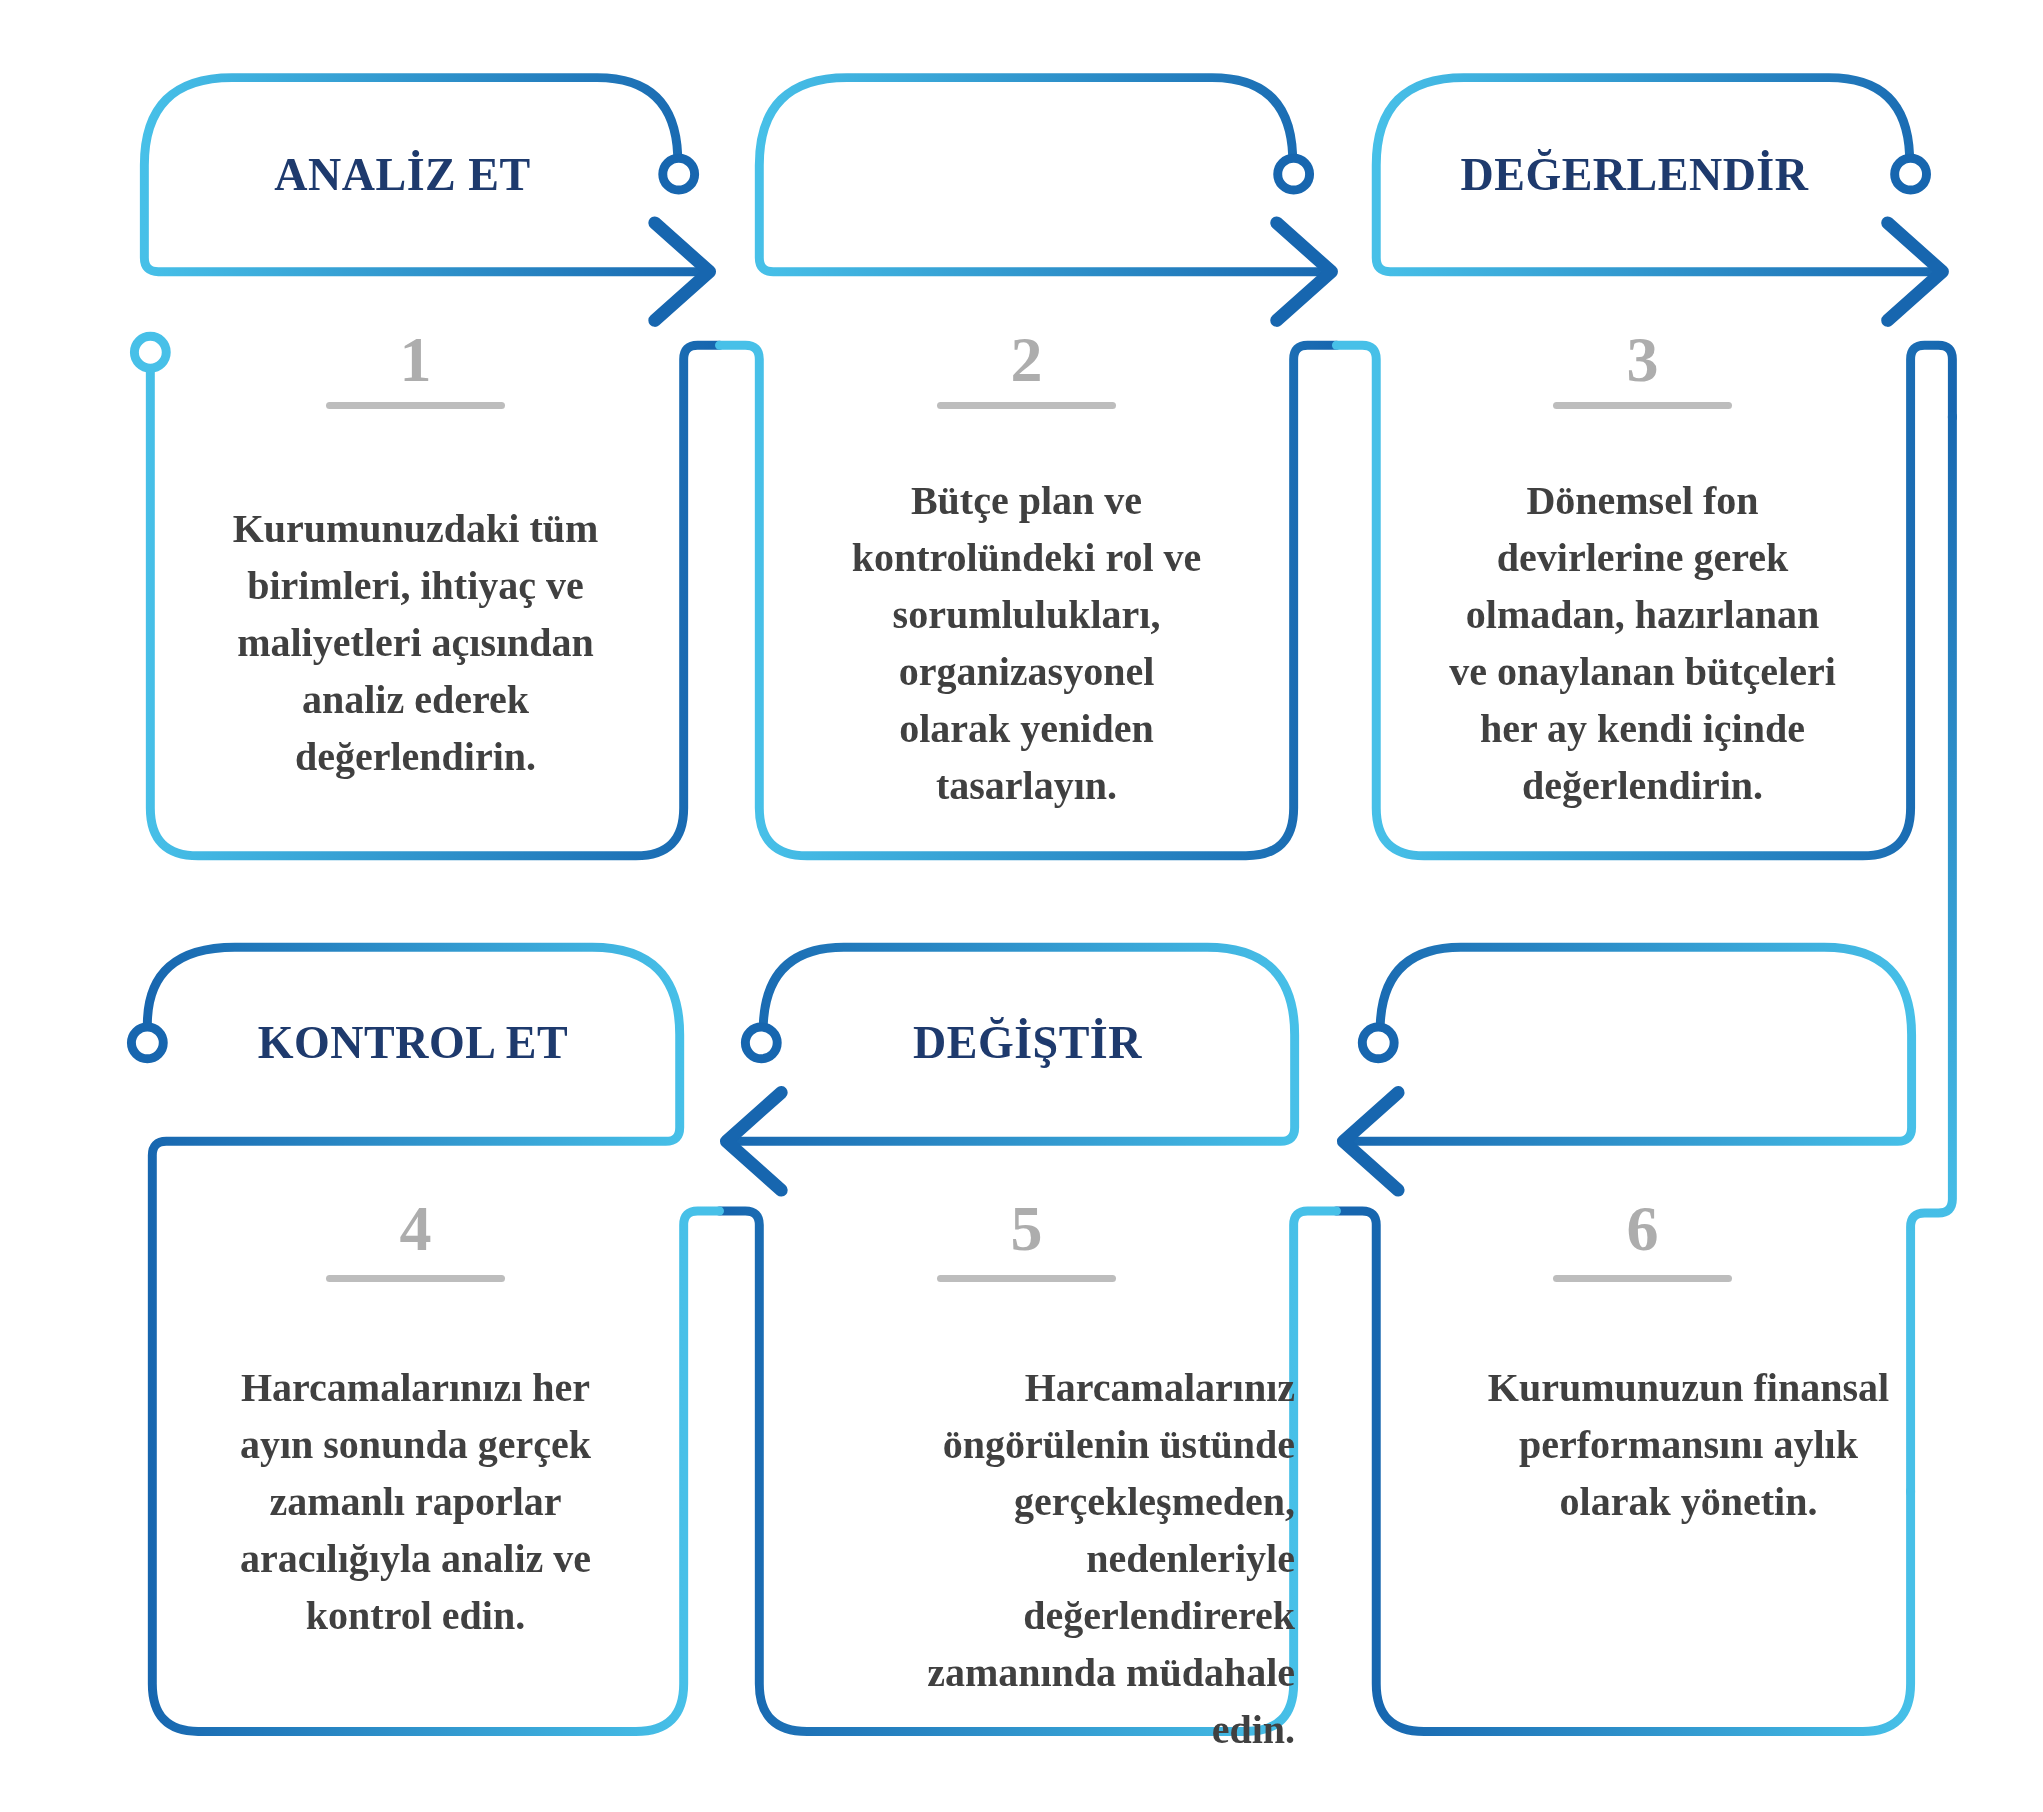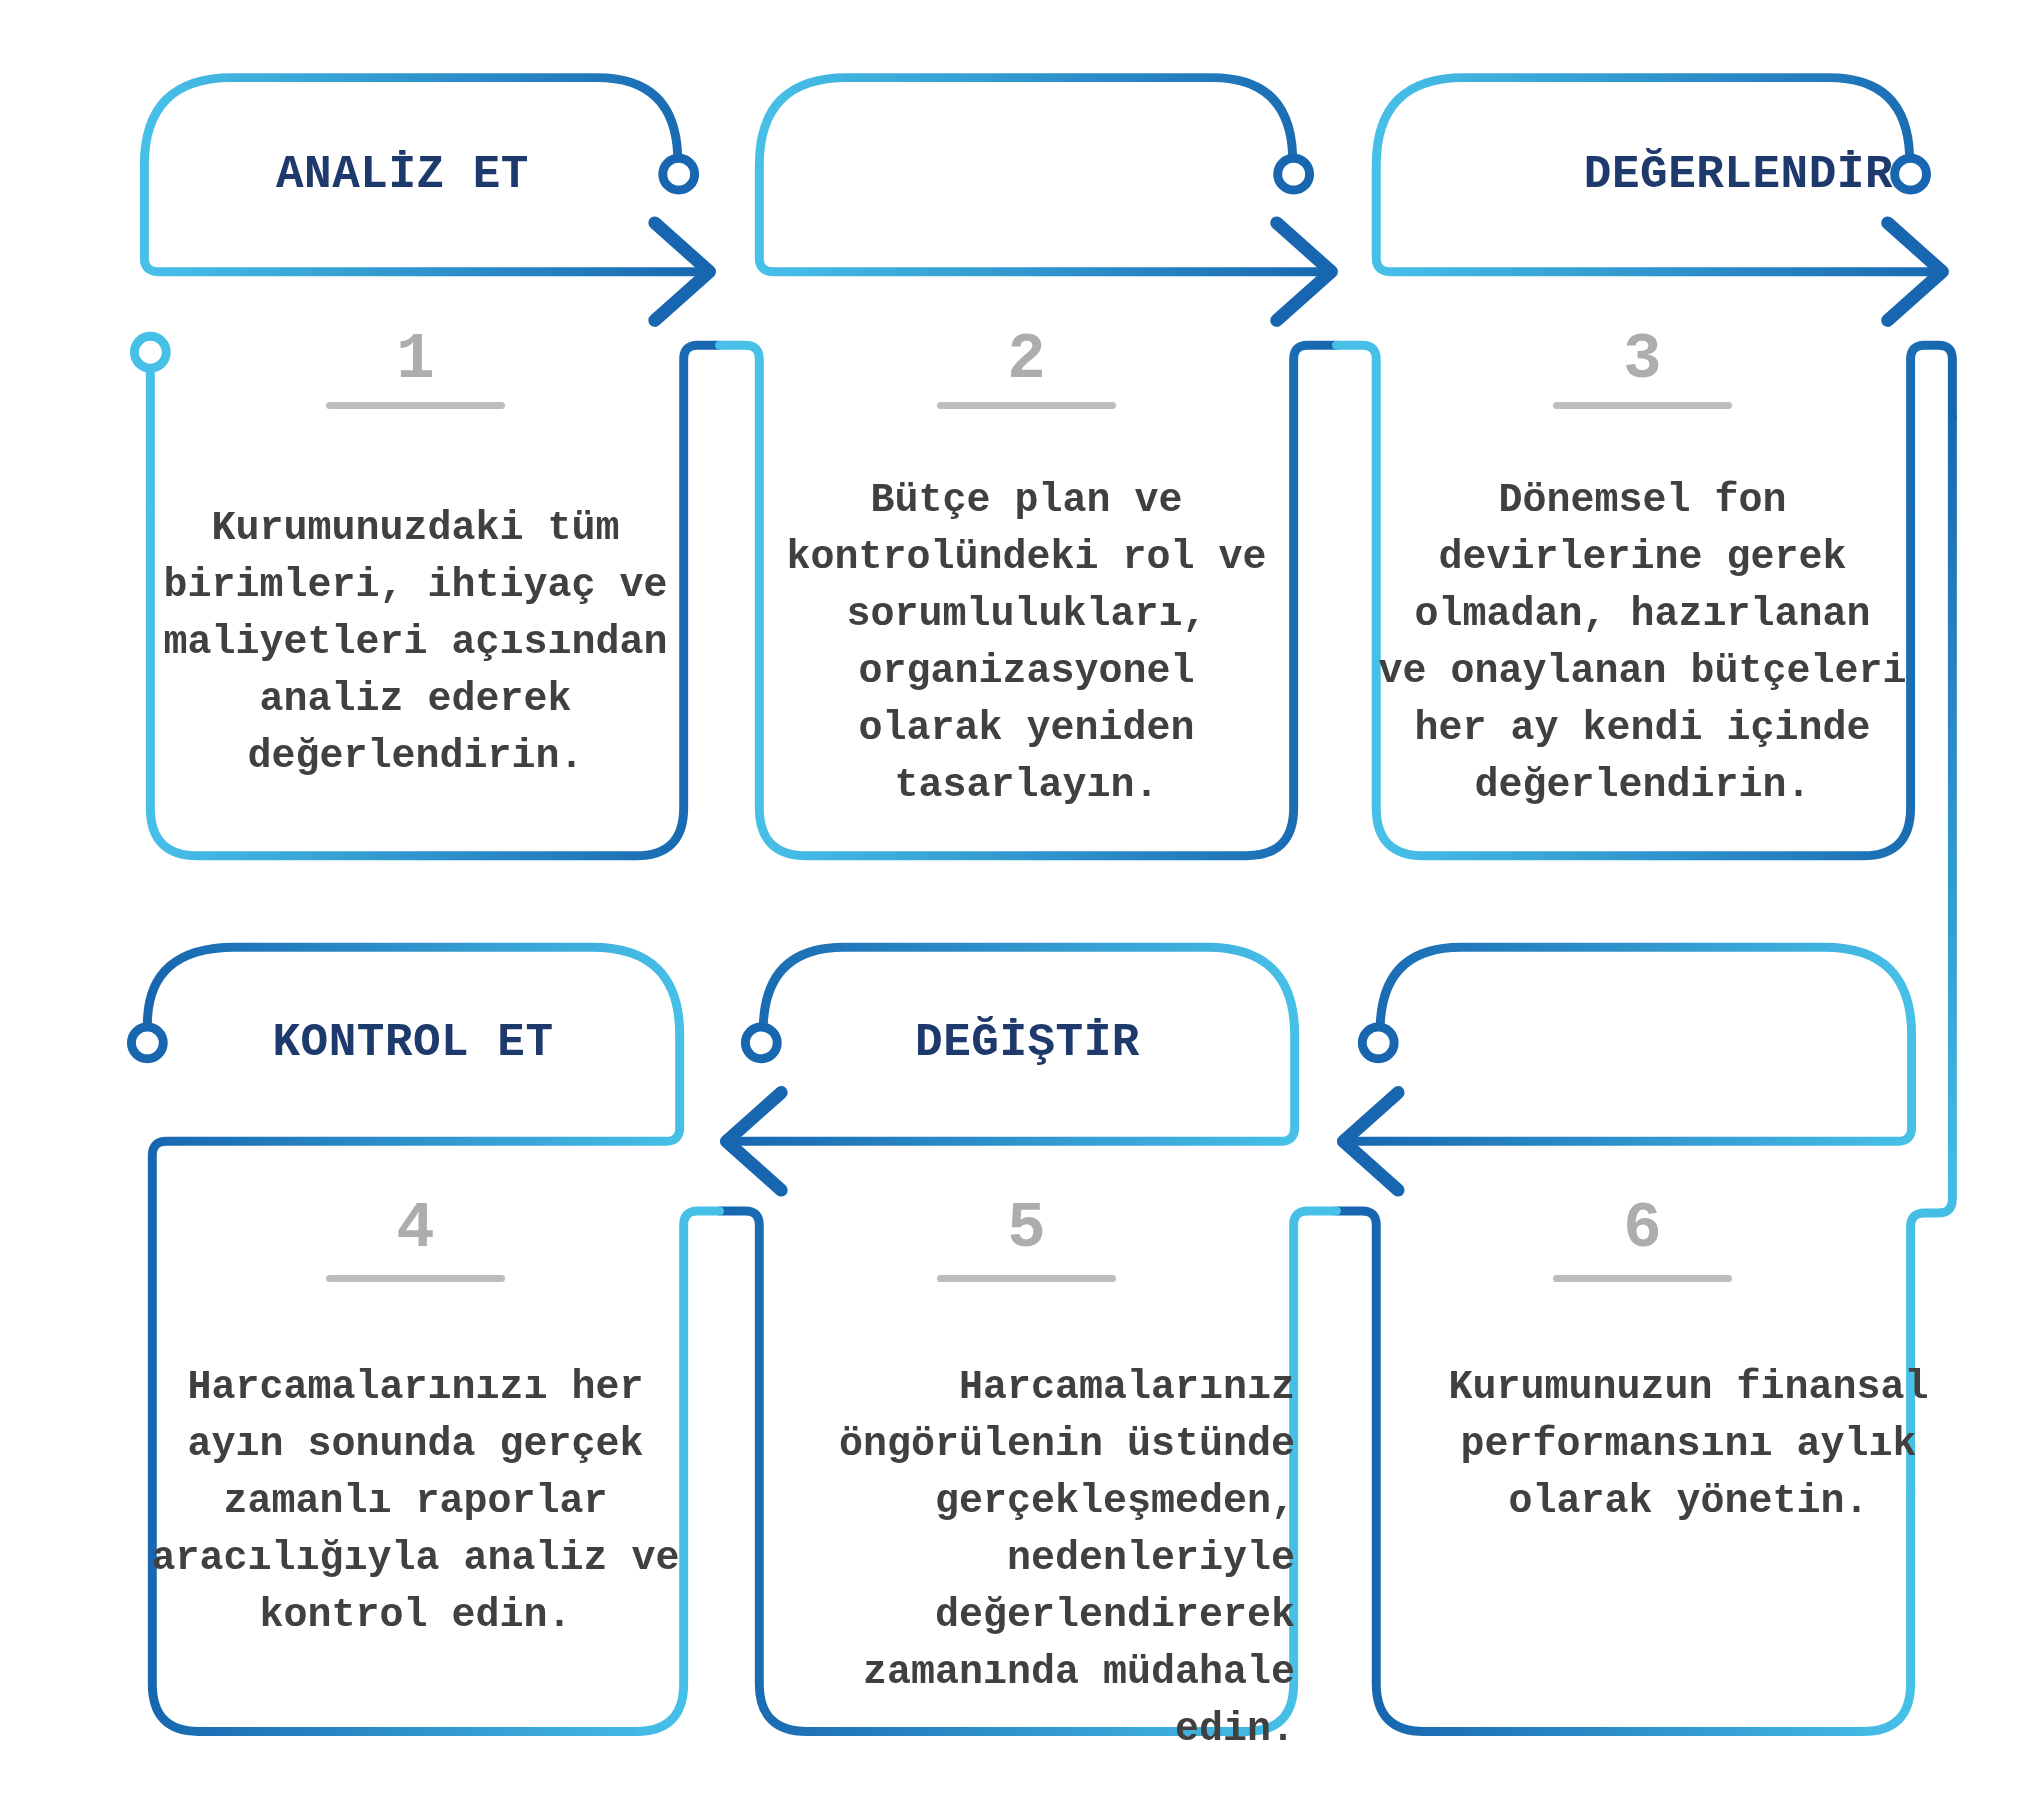--- a/index.html
+++ b/index.html
@@ -1,18 +1,18 @@
 <!DOCTYPE html>
 <html><head>
 <meta charset="utf-8">
 <style>
   html,body{margin:0;padding:0;background:#ffffff;}
   .canvas{
     position:relative;width:1964px;height:1813px;background:#ffffff;overflow:hidden;
-    font-family:Liberation Mono, monospace;
+    font-family:Liberation Serif, serif;
   }
   .flow-svg{position:absolute;left:0;top:0;}
   .title{
     position:absolute;font-weight:700;font-size:46px;line-height:62px;
     color:#1E3A6D;text-align:center;white-space:pre-line;letter-spacing:0.5px;
   }
   .num{
     position:absolute;font-weight:700;font-size:64px;line-height:64px;
     color:#ADADAD;text-align:center;
   }
@@ -87,21 +87,21 @@
     <circle cx="682" cy="175" r="16" fill="#ffffff" stroke="#1766AF" stroke-width="9"></circle>
     <circle cx="1300" cy="175" r="16" fill="#ffffff" stroke="#1766AF" stroke-width="9"></circle>
     <circle cx="1920" cy="175" r="16" fill="#ffffff" stroke="#1766AF" stroke-width="9"></circle>
     <circle cx="151" cy="354" r="16" fill="#ffffff" stroke="#47C0E8" stroke-width="9"></circle>
     <circle cx="148" cy="1048" r="16" fill="#ffffff" stroke="#1766AF" stroke-width="9"></circle>
     <circle cx="765" cy="1048" r="16" fill="#ffffff" stroke="#1766AF" stroke-width="9"></circle>
     <circle cx="1385" cy="1048" r="16" fill="#ffffff" stroke="#1766AF" stroke-width="9"></circle>
   </svg>
 
   <div class="title" style="left:144px;top:144px;width:517px;">ANALİZ ET</div>
-  <div class="title" style="left:1376px;top:144px;width:517px;text-align:right;">DEĞERLENDİR</div>
+  <div class="title" style="left:1376px;top:144px;width:517px;">DEĞERLENDİR</div>
 
   <div class="num" style="left:316px;top:328px;width:199px;">1</div>
   <div class="num" style="left:927px;top:328px;width:199px;">2</div>
   <div class="num" style="left:1543px;top:328px;width:199px;">3</div>
   <div class="rule" style="left:326px;top:402px;width:179px;"></div>
   <div class="rule" style="left:937px;top:402px;width:179px;"></div>
   <div class="rule" style="left:1553px;top:402px;width:179px;"></div>
 
   <div class="desc" style="left:147px;top:500px;width:537px;">Kurumunuzdaki tüm
 birimleri, ihtiyaç ve

